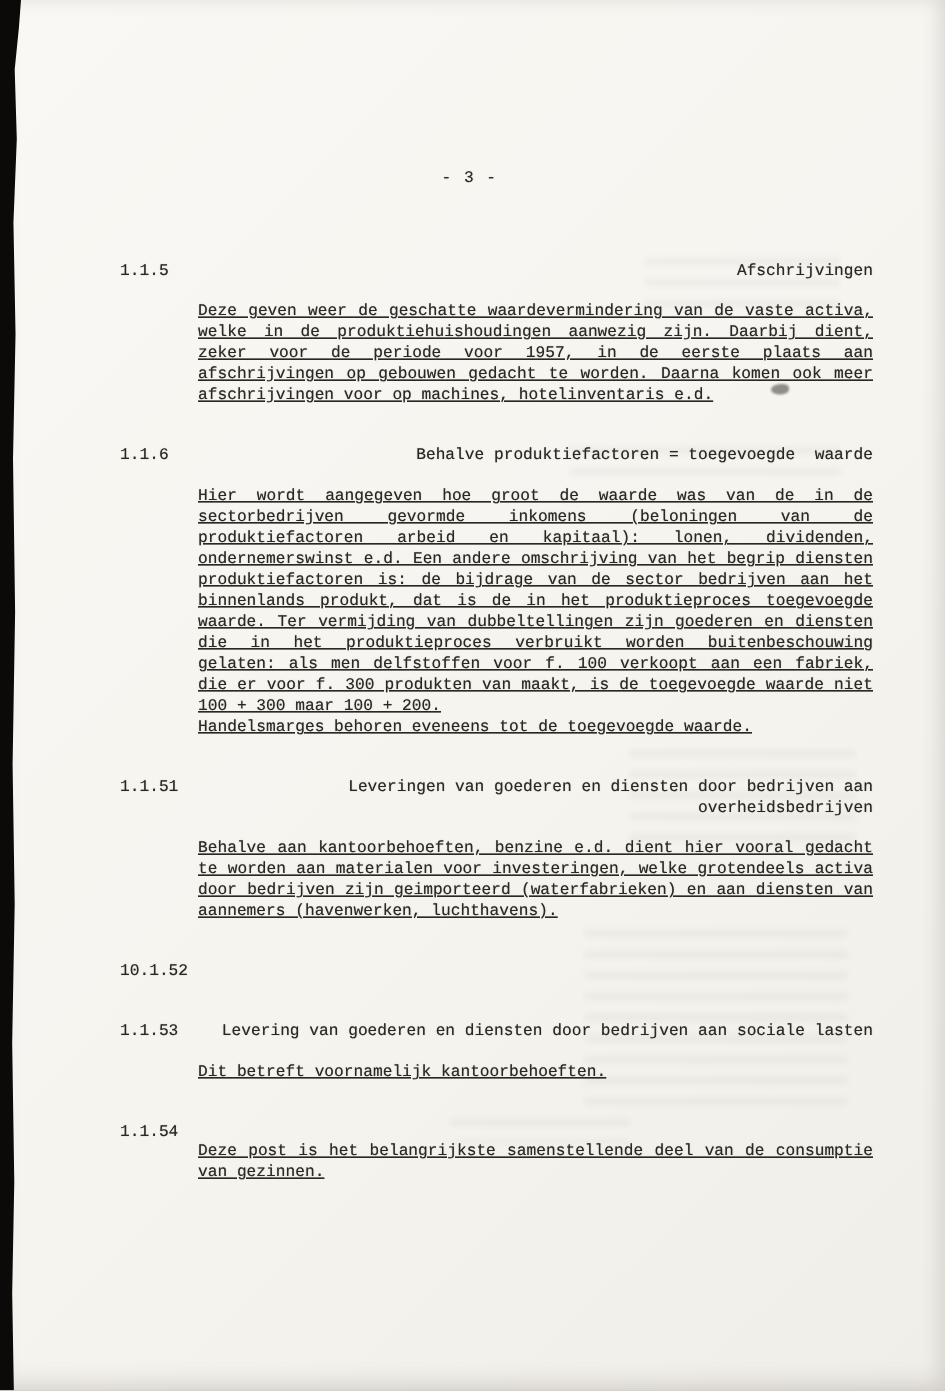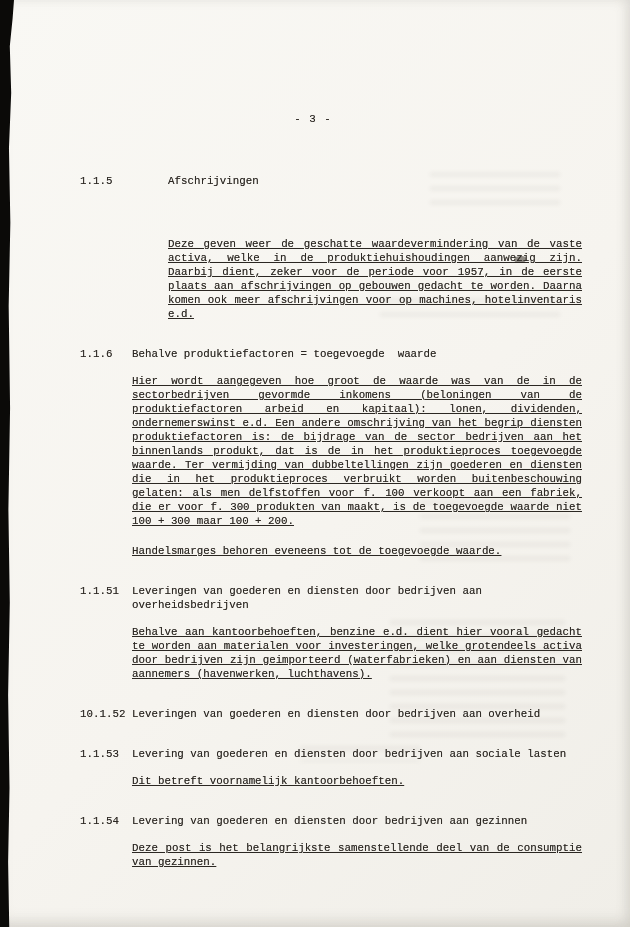--- a/index.html
+++ b/index.html
@@ -50,30 +50,30 @@
     text-align: center;
     letter-spacing: 1px;
     margin: 0 0 48px 0;
     transform: translateX(-18px);
   }
   .section {
     display: grid;
     grid-template-columns: 52px 1fr;
     margin-top: 26px;
   }
-  .section.first { margin-top: 0; gap: 36px; }
+  .section.first { margin-top: 0; }
   .sec-num { grid-column: 1; }
-  .sec-title { grid-column: 2; white-space: pre-wrap; }
+  .sec-title { grid-column: 2; white-space: pre-wrap; text-align: right; }
   .section p {
     grid-column: 2;
     margin: 13px 0 0 0;
     text-align: justify;
     text-decoration: underline;
   }
-  .section p + p { margin-top: 16px; }
+  .section p + p { margin-top: 0; }
 </style>
 </head>
 <body>
 
 <div class="scan-page">
 
   <div class="edge-strip"></div>
 
   <div class="ghost" style="left:430px; top:172px; width:130px; height:34px;"></div>
   <div class="ghost" style="left:380px; top:298px; width:180px; height:22px;"></div>
@@ -100,29 +100,27 @@
     </div>
 
     <div class="section">
       <span class="sec-num">1.1.51</span>
       <div class="sec-title">Leveringen van goederen en diensten door bedrijven aan overheidsbedrijven</div>
       <p>Behalve aan kantoorbehoeften, benzine e.d. dient hier vooral gedacht te worden aan materialen voor investeringen, welke grotendeels activa door bedrijven zijn geimporteerd (waterfabrieken) en aan diensten van aannemers (havenwerken, luchthavens).</p>
     </div>
 
     <div class="section">
       <span class="sec-num">10.1.52</span>
-      <div class="sec-title">Leveringen van goederen en diensten door bedrijven aan overheid</div>
     </div>
 
     <div class="section">
       <span class="sec-num">1.1.53</span>
       <div class="sec-title">Levering van goederen en diensten door bedrijven aan sociale lasten</div>
       <p>Dit betreft voornamelijk kantoorbehoeften.</p>
     </div>
 
     <div class="section">
       <span class="sec-num">1.1.54</span>
-      <div class="sec-title">Levering van goederen en diensten door bedrijven aan gezinnen</div>
       <p>Deze post is het belangrijkste samenstellende deel van de consumptie van gezinnen.</p>
     </div>
 
   </div>
 </div>
 
 </body></html>

